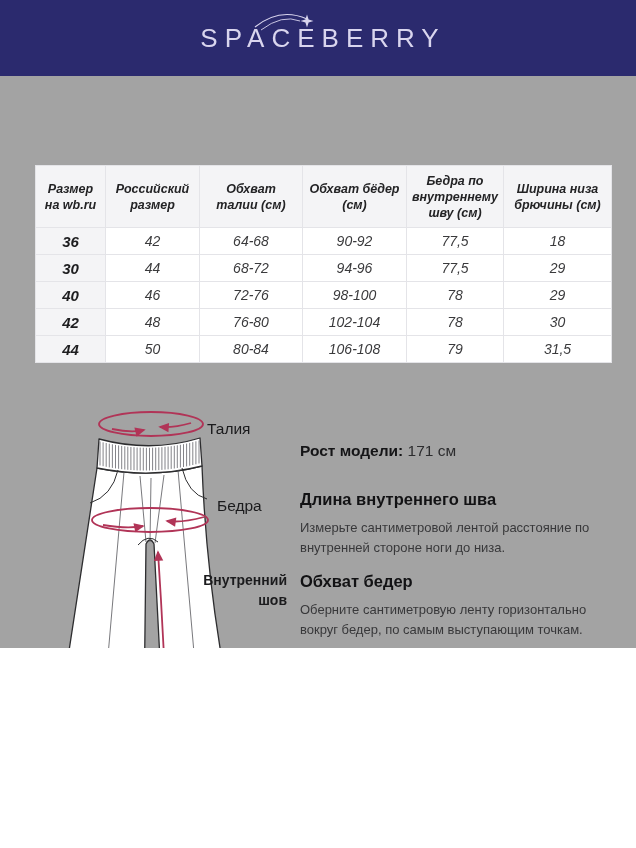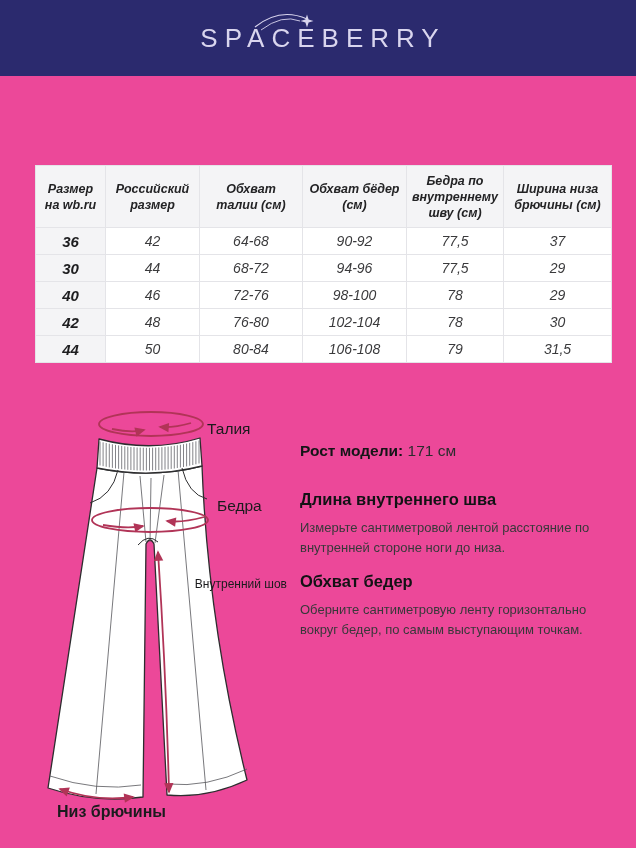--- a/index.html
+++ b/index.html
@@ -1,17 +1,17 @@
 <!DOCTYPE html>
 <html><head>
 <meta charset="utf-8">
 <style>
   html,body{margin:0;padding:0;background:#ffffff;}
   .page{
-    position:relative;width:636px;height:848px;background:#ec4899;overflow:hidden;
+    position:relative;width:636px;height:648px;background:#a3a3a3;overflow:hidden;
     font-family:"Liberation Sans", sans-serif;color:#1b1b1d;
   }
   
   .brand-bar{position:absolute;left:0;top:0;width:636px;height:76px;background:#2b2a6e;
     display:flex;align-items:center;justify-content:center;}
   .brand-logo{font-size:26px;letter-spacing:7px;color:#d9d5ee;font-weight:400;padding-left:10px;}
   .comet{position:absolute;left:252px;top:6px;}
   
   .size-table{position:absolute;left:35px;top:165px;border-collapse:collapse;table-layout:fixed;
     width:576px;font-style:italic;}
@@ -23,21 +23,21 @@
   .size-table tbody th,.size-table tbody td{height:26px;padding:0 2px;}
   
   .pants-svg{position:absolute;left:20px;top:398px;}
   .outline{fill:#ffffff;stroke:#2d2d2f;stroke-width:1.3;stroke-linejoin:round;}
   .mid{fill:none;stroke:#2d2d2f;stroke-width:1;}
   .thin{fill:none;stroke:#55555a;stroke-width:0.8;}
   #ribs line{stroke:#5a5a60;stroke-width:0.75;}
   .dlabel{position:absolute;color:#1b1b1d;white-space:nowrap;text-align:right;}
   .lbl-waist{left:207px;top:420px;font-size:15.5px;}
   .lbl-hips{left:217px;top:497px;font-size:15.5px;}
-  .lbl-inseam{left:177px;top:570px;font-size:12px;font-weight:400;width:110px;line-height:29px;white-space:normal;}
+  .lbl-inseam{left:177px;top:570px;font-size:14px;font-weight:700;width:110px;line-height:20px;white-space:normal;}
   .lbl-hem{left:57px;top:803px;font-size:16px;font-weight:700;}
   
   .info{position:absolute;left:300px;top:437px;width:322px;}
   .mi-line{font-size:15.5px;line-height:28px;color:#151517;}
   .mi-line b{font-weight:700;}
   .mi-line span{font-weight:400;color:#2c2c2e;}
   .guide{margin-top:24px;}
   .guide + .guide{margin-top:14px;}
   .guide h3{margin:0 0 9px 0;font-size:16.5px;line-height:20px;color:#121214;font-weight:700;}
   .guide p{margin:0;font-size:13px;line-height:19.5px;color:#38383a;width:322px;}
@@ -76,21 +76,21 @@
           <th>Ширина низа брючины (см)</th>
         </tr>
     </thead>
     <tbody id="table-body">
         <tr>
           <th>36</th>
           <td>42</td>
           <td>64-68</td>
           <td>90-92</td>
           <td>77,5</td>
-          <td>37</td>
+          <td>18</td>
         </tr>
         <tr>
           <th>30</th>
           <td>44</td>
           <td>68-72</td>
           <td>94-96</td>
           <td>77,5</td>
           <td>29</td>
         </tr>
         <tr>

